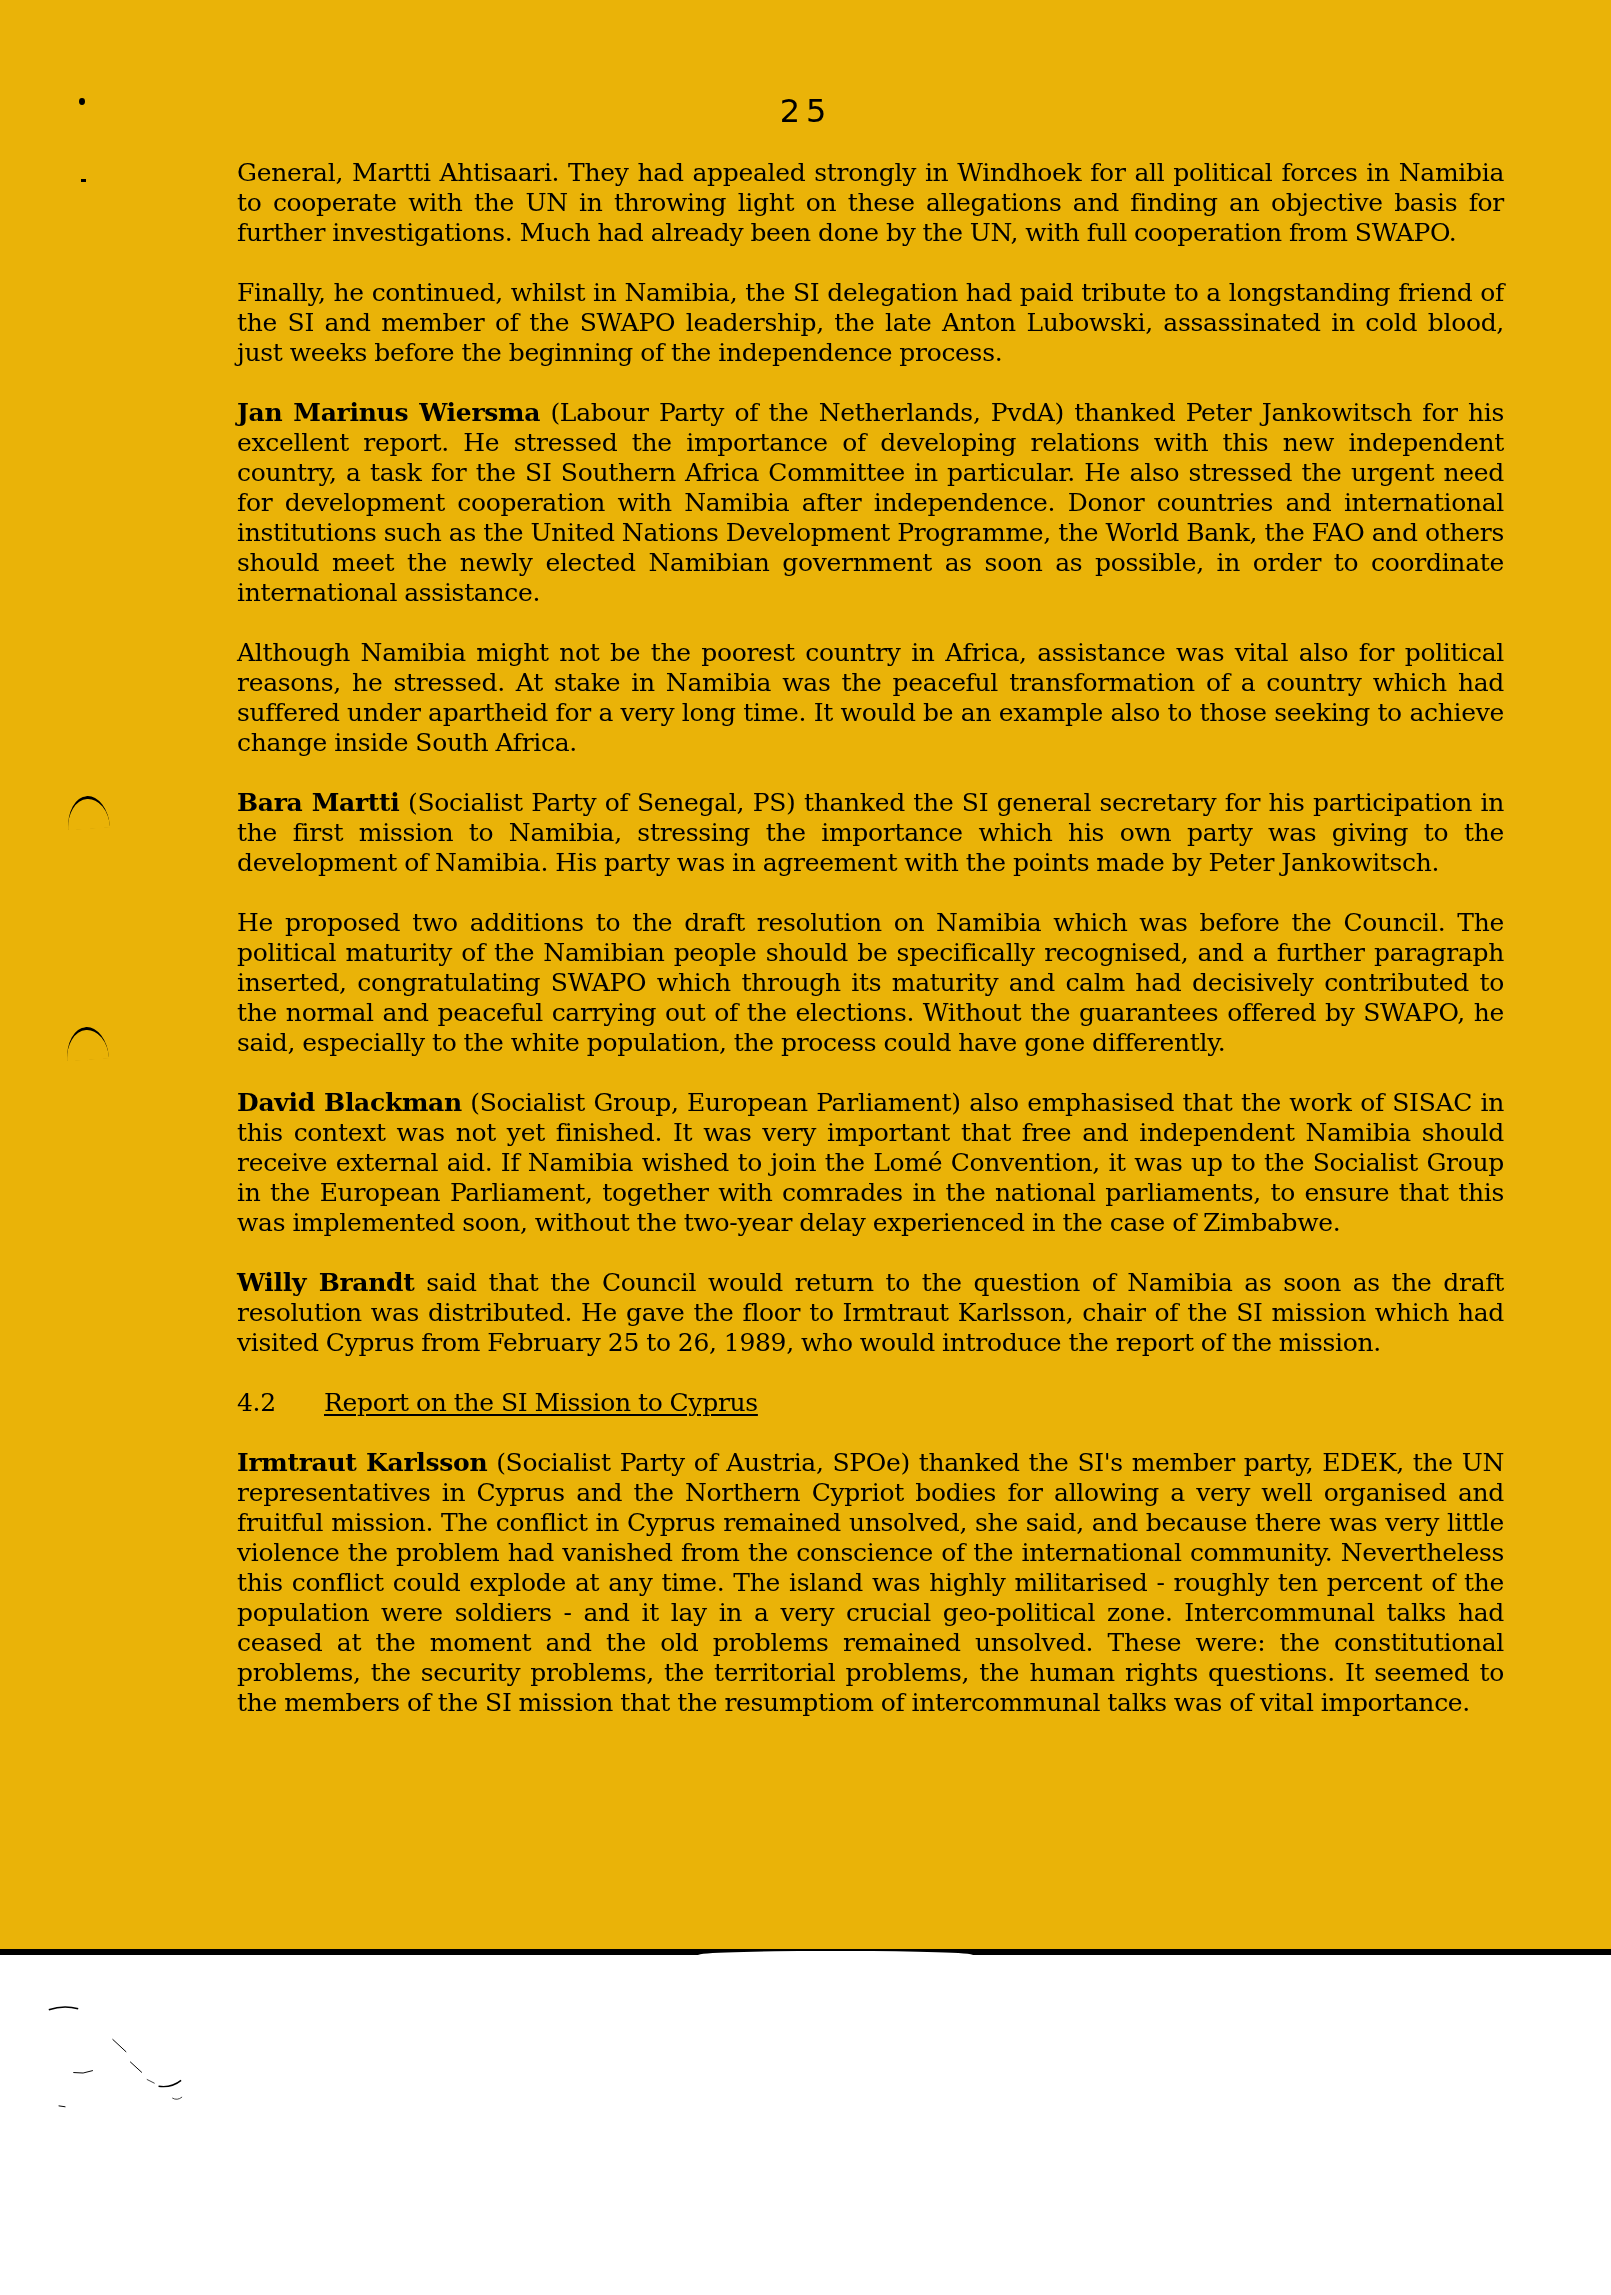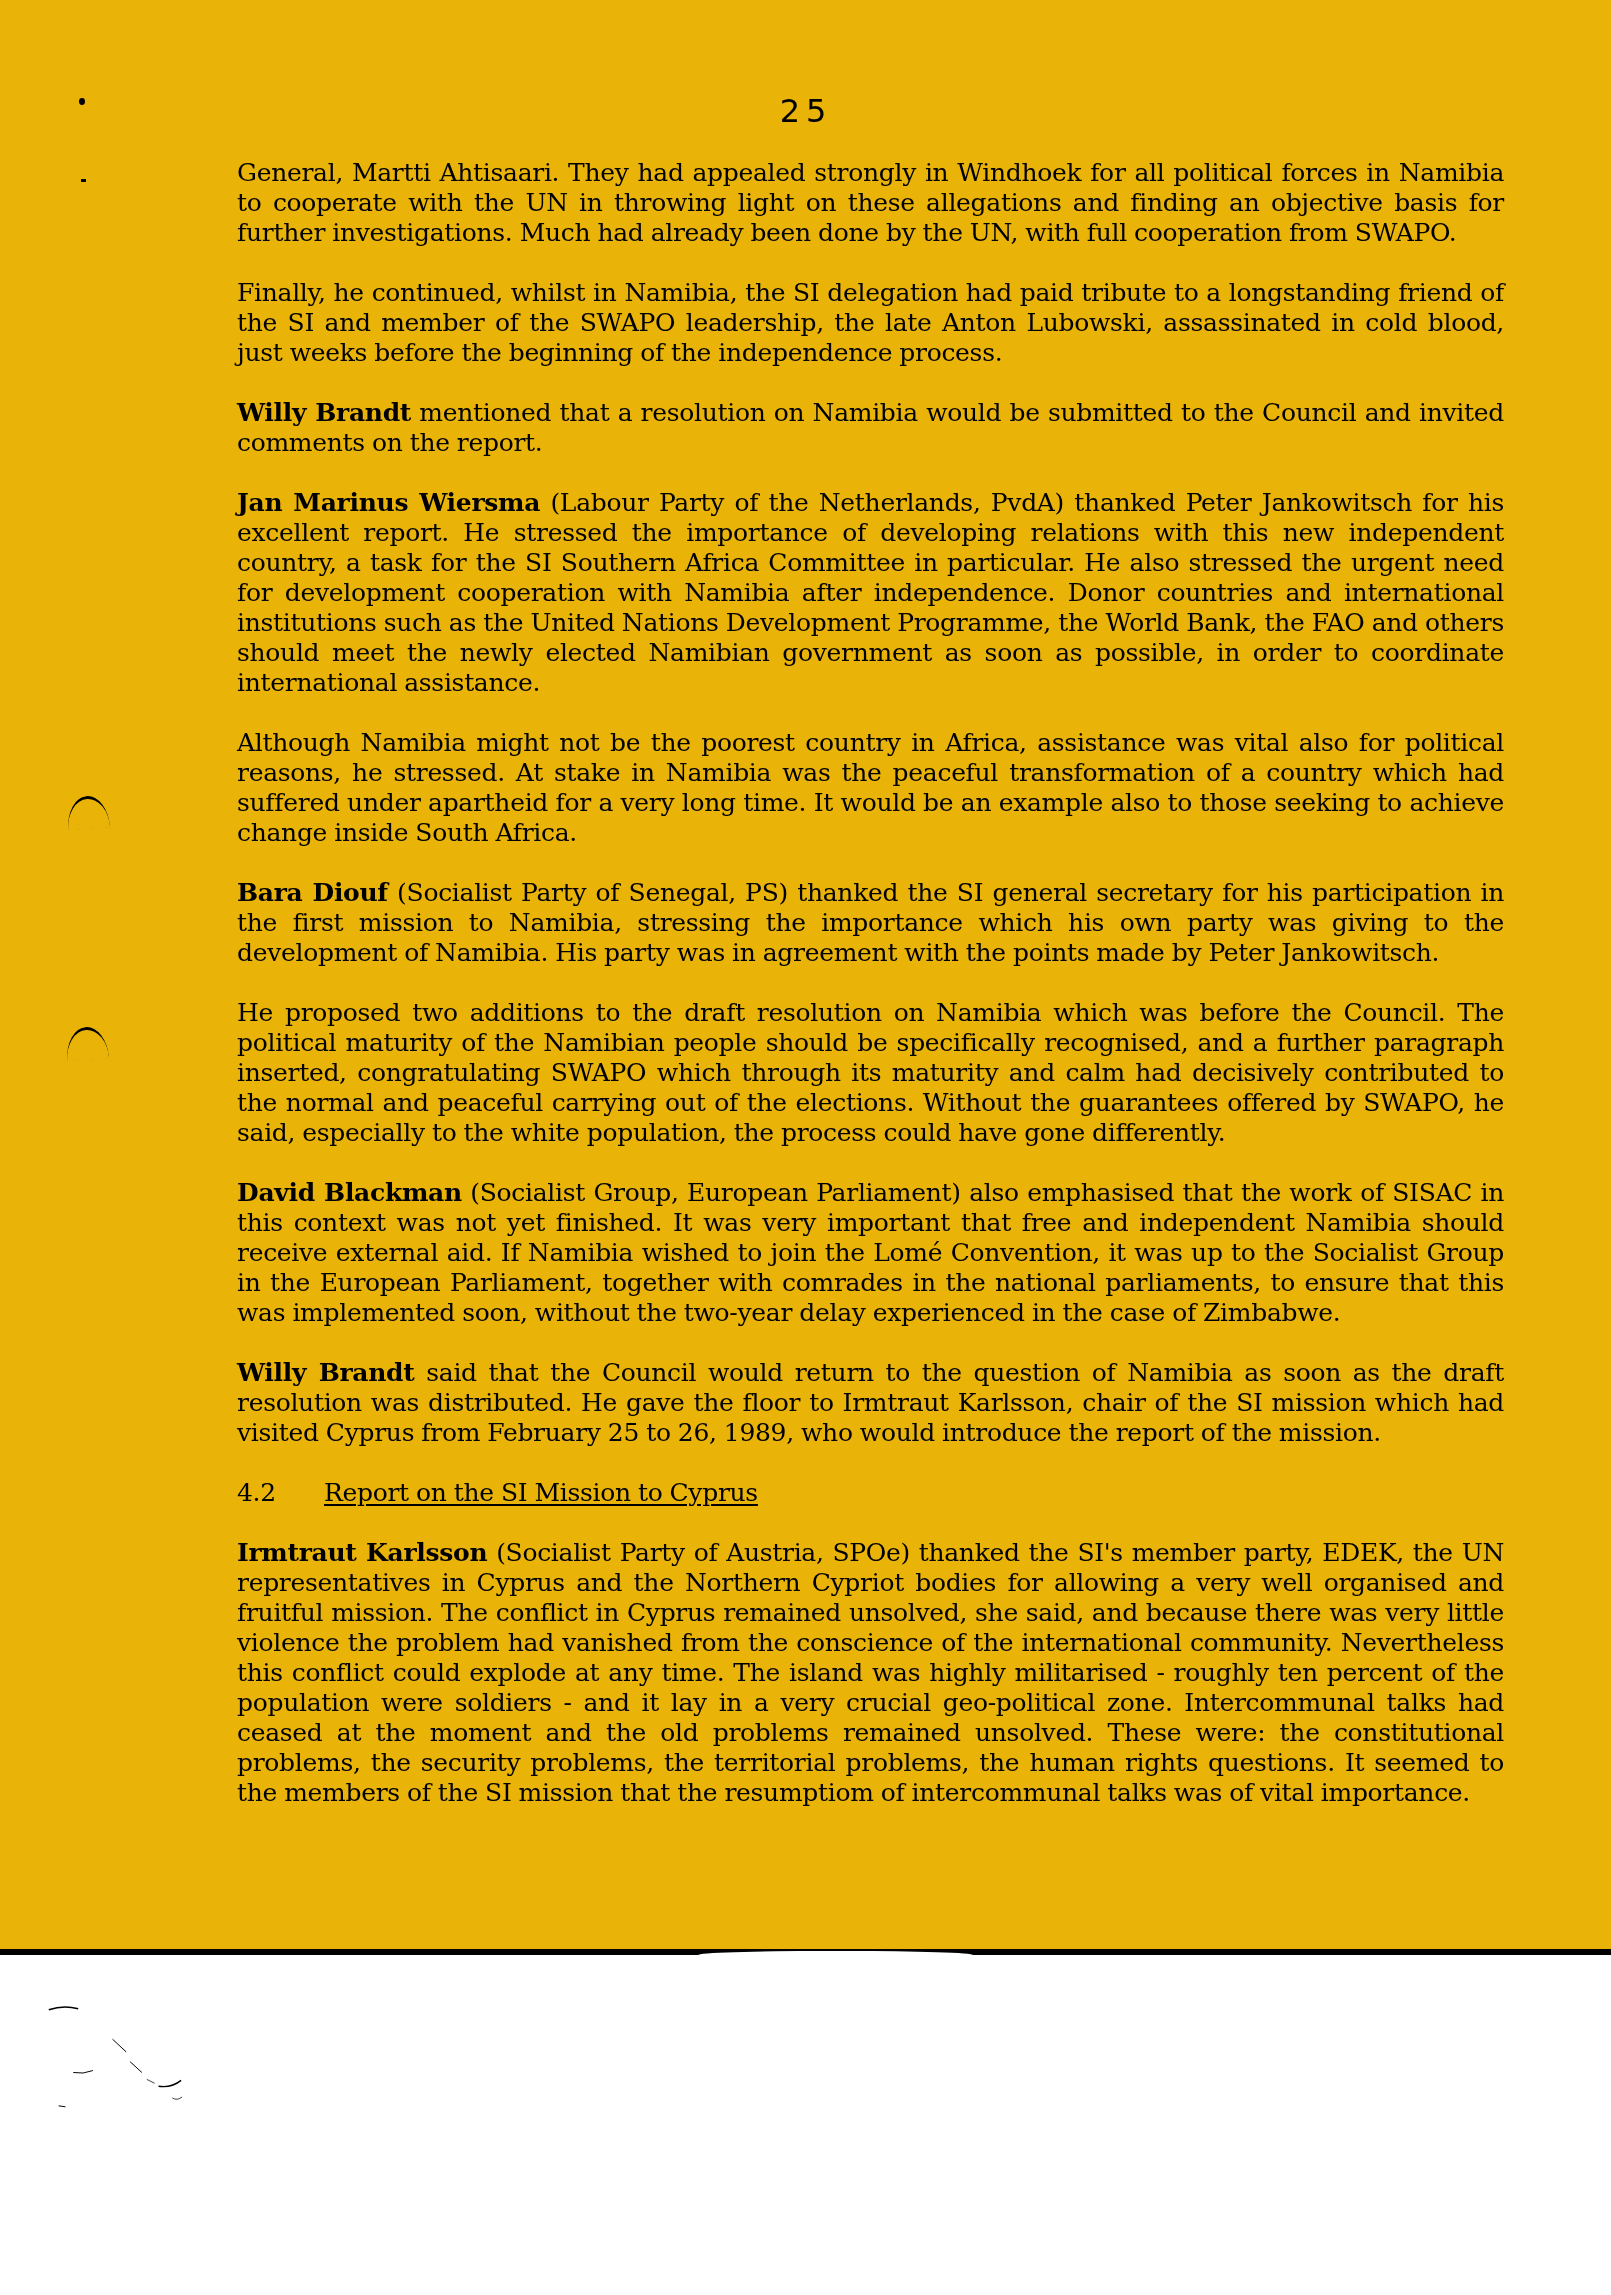--- a/index.html
+++ b/index.html
@@ -143,34 +143,31 @@
   <div class="body-text">
 
     <p class="para">
       <span class="speaker"></span><span>General, Martti Ahtisaari.  They had appealed strongly in Windhoek for all political forces in Namibia to cooperate with the UN in throwing light on these allegations and finding an objective basis for further investigations. Much had already been done by the UN, with full cooperation from SWAPO.</span>
     </p>
 
     <p class="para">
       <span class="speaker"></span><span>Finally, he continued, whilst in Namibia, the SI delegation had paid tribute to a longstanding friend of the SI and member of the SWAPO leadership, the late Anton Lubowski, assassinated in cold blood, just weeks before the beginning of the independence process.</span>
     </p>
 
-    <p class="para">
-      <span class="speaker">Willy Brandt</span><span> mentioned that a resolution on Namibia would be submitted to the Council and invited comments on the report.</span>
-    </p>
 
     <p class="para">
       <span class="speaker">Jan Marinus Wiersma</span><span> (Labour Party of the Netherlands, PvdA) thanked Peter Jankowitsch for his excellent report. He stressed the importance of developing relations with this new independent country, a task for the SI Southern Africa Committee in particular. He also stressed the urgent need for development cooperation with Namibia after independence. Donor countries and international institutions such as the United Nations Development Programme, the World Bank, the FAO and others should meet the newly elected Namibian government as soon as possible, in order to coordinate international assistance.</span>
     </p>
 
     <p class="para">
       <span class="speaker"></span><span>Although Namibia might not be the poorest country in Africa, assistance was vital also for political reasons, he stressed.  At stake in Namibia was the peaceful transformation of a country which had  suffered under apartheid for a very long time. It would be an example also to those seeking to achieve change inside South Africa.</span>
     </p>
 
     <p class="para">
-      <span class="speaker">Bara  Diouf</span><span> (Socialist Party of Senegal, PS)  thanked the SI general secretary for his participation in the first mission to Namibia, stressing the importance which his own party was giving to the development of Namibia. His party was in agreement with the points made by Peter Jankowitsch.</span>
+      <span class="speaker">Bara  Martti</span><span> (Socialist Party of Senegal, PS)  thanked the SI general secretary for his participation in the first mission to Namibia, stressing the importance which his own party was giving to the development of Namibia. His party was in agreement with the points made by Peter Jankowitsch.</span>
     </p>
 
     <p class="para">
       <span class="speaker"></span><span>He proposed two additions to the draft resolution on Namibia which was before the Council. The political maturity of the Namibian people should be specifically recognised, and a further paragraph inserted, congratulating SWAPO which through its maturity and calm had decisively contributed to the normal and peaceful carrying out of the elections. Without the guarantees offered by SWAPO, he said,  especially to the white population, the process could have gone differently.</span>
     </p>
 
     <p class="para">
       <span class="speaker">David Blackman</span><span> (Socialist Group, European Parliament) also emphasised that the work of SISAC in this context was not yet finished.  It was very important that free and independent Namibia should receive external aid. If Namibia wished to join the Lomé Convention, it was up to the Socialist Group in the European Parliament, together with  comrades in the national parliaments, to ensure that this was implemented soon, without the two-year delay experienced in the case of Zimbabwe.</span>
     </p>
 

